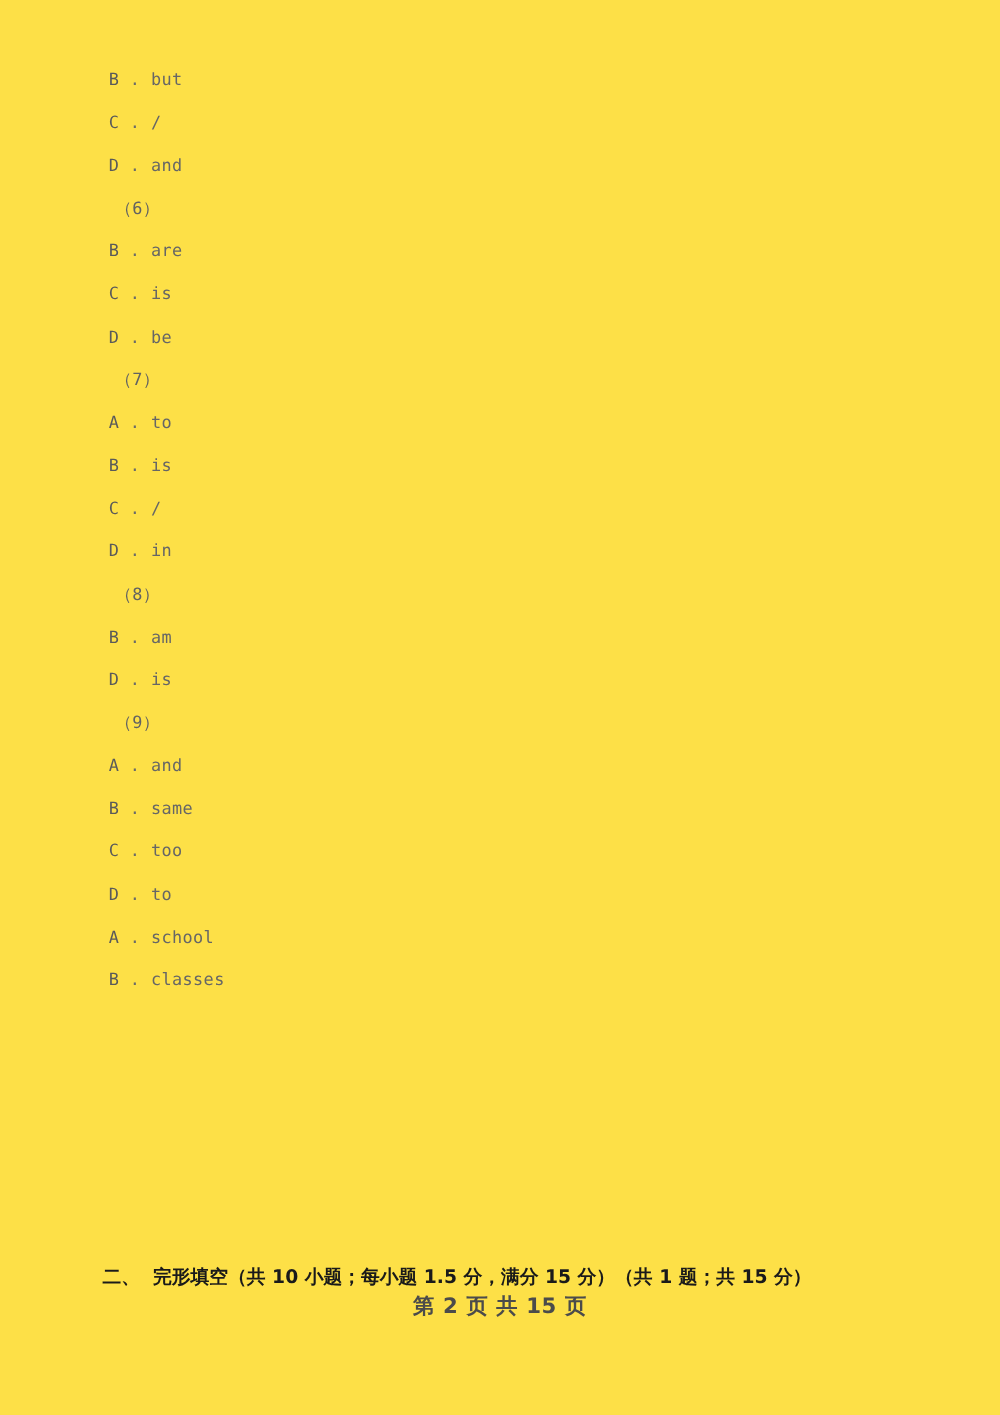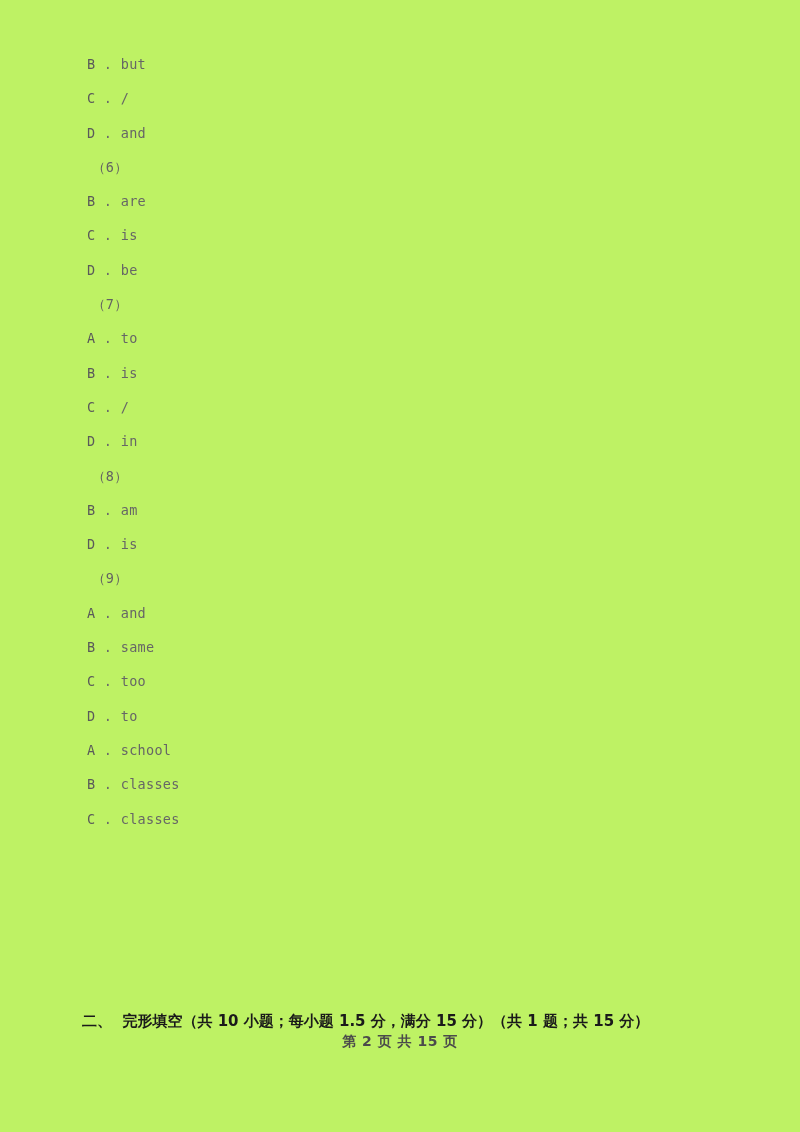--- a/index.html
+++ b/index.html
@@ -15,21 +15,21 @@
     -webkit-font-smoothing: antialiased;
     overflow: hidden;
   }
 
   #page {
     position: absolute;
     left: 0;
     top: 0;
     width: 800px;
     height: 1132px;
-    background: #bef264;
+    background: #fde047;
   }
 
   
   .content {
     position: absolute;
     left: 0;
     top: 0;
     width: 800px;
   }
 
@@ -75,21 +75,21 @@
   }
 
   
   .footer {
     position: absolute;
     left: 0;
     top: 1033px;
     width: 800px;
     text-align: center;
     font-family: "DejaVu Sans", "Liberation Sans", sans-serif;
-    font-size: 14px;
+    font-size: 17px;
     font-weight: bold;
     color: #4b4b4b;
     white-space: pre;
     letter-spacing: 0.5px;
   }
 </style>
 </head>
 <body>
 
 <div id="page">
@@ -110,20 +110,19 @@
       <div class="line qnum">（8）</div>
       <div class="line opt"><span class="letter">B</span><span class="dot"> . </span><span class="val">am</span></div>
       <div class="line opt"><span class="letter">D</span><span class="dot"> . </span><span class="val">is</span></div>
       <div class="line qnum">（9）</div>
       <div class="line opt"><span class="letter">A</span><span class="dot"> . </span><span class="val">and</span></div>
       <div class="line opt"><span class="letter">B</span><span class="dot"> . </span><span class="val">same</span></div>
       <div class="line opt"><span class="letter">C</span><span class="dot"> . </span><span class="val">too</span></div>
       <div class="line opt"><span class="letter">D</span><span class="dot"> . </span><span class="val">to</span></div>
       <div class="line opt"><span class="letter">A</span><span class="dot"> . </span><span class="val">school</span></div>
       <div class="line opt"><span class="letter">B</span><span class="dot"> . </span><span class="val">classes</span></div>
-      <div class="line opt"><span class="letter">C</span><span class="dot"> . </span><span class="val">classes</span></div>
     </div>
 
   <div class="section-heading">二、  完形填空（共 10 小题；每小题 1.5 分，满分 15 分）（共 1 题；共 15 分）</div>
 
   <div class="footer">第 2 页 共 15 页</div>
 
 </div>
 
 </body></html>

